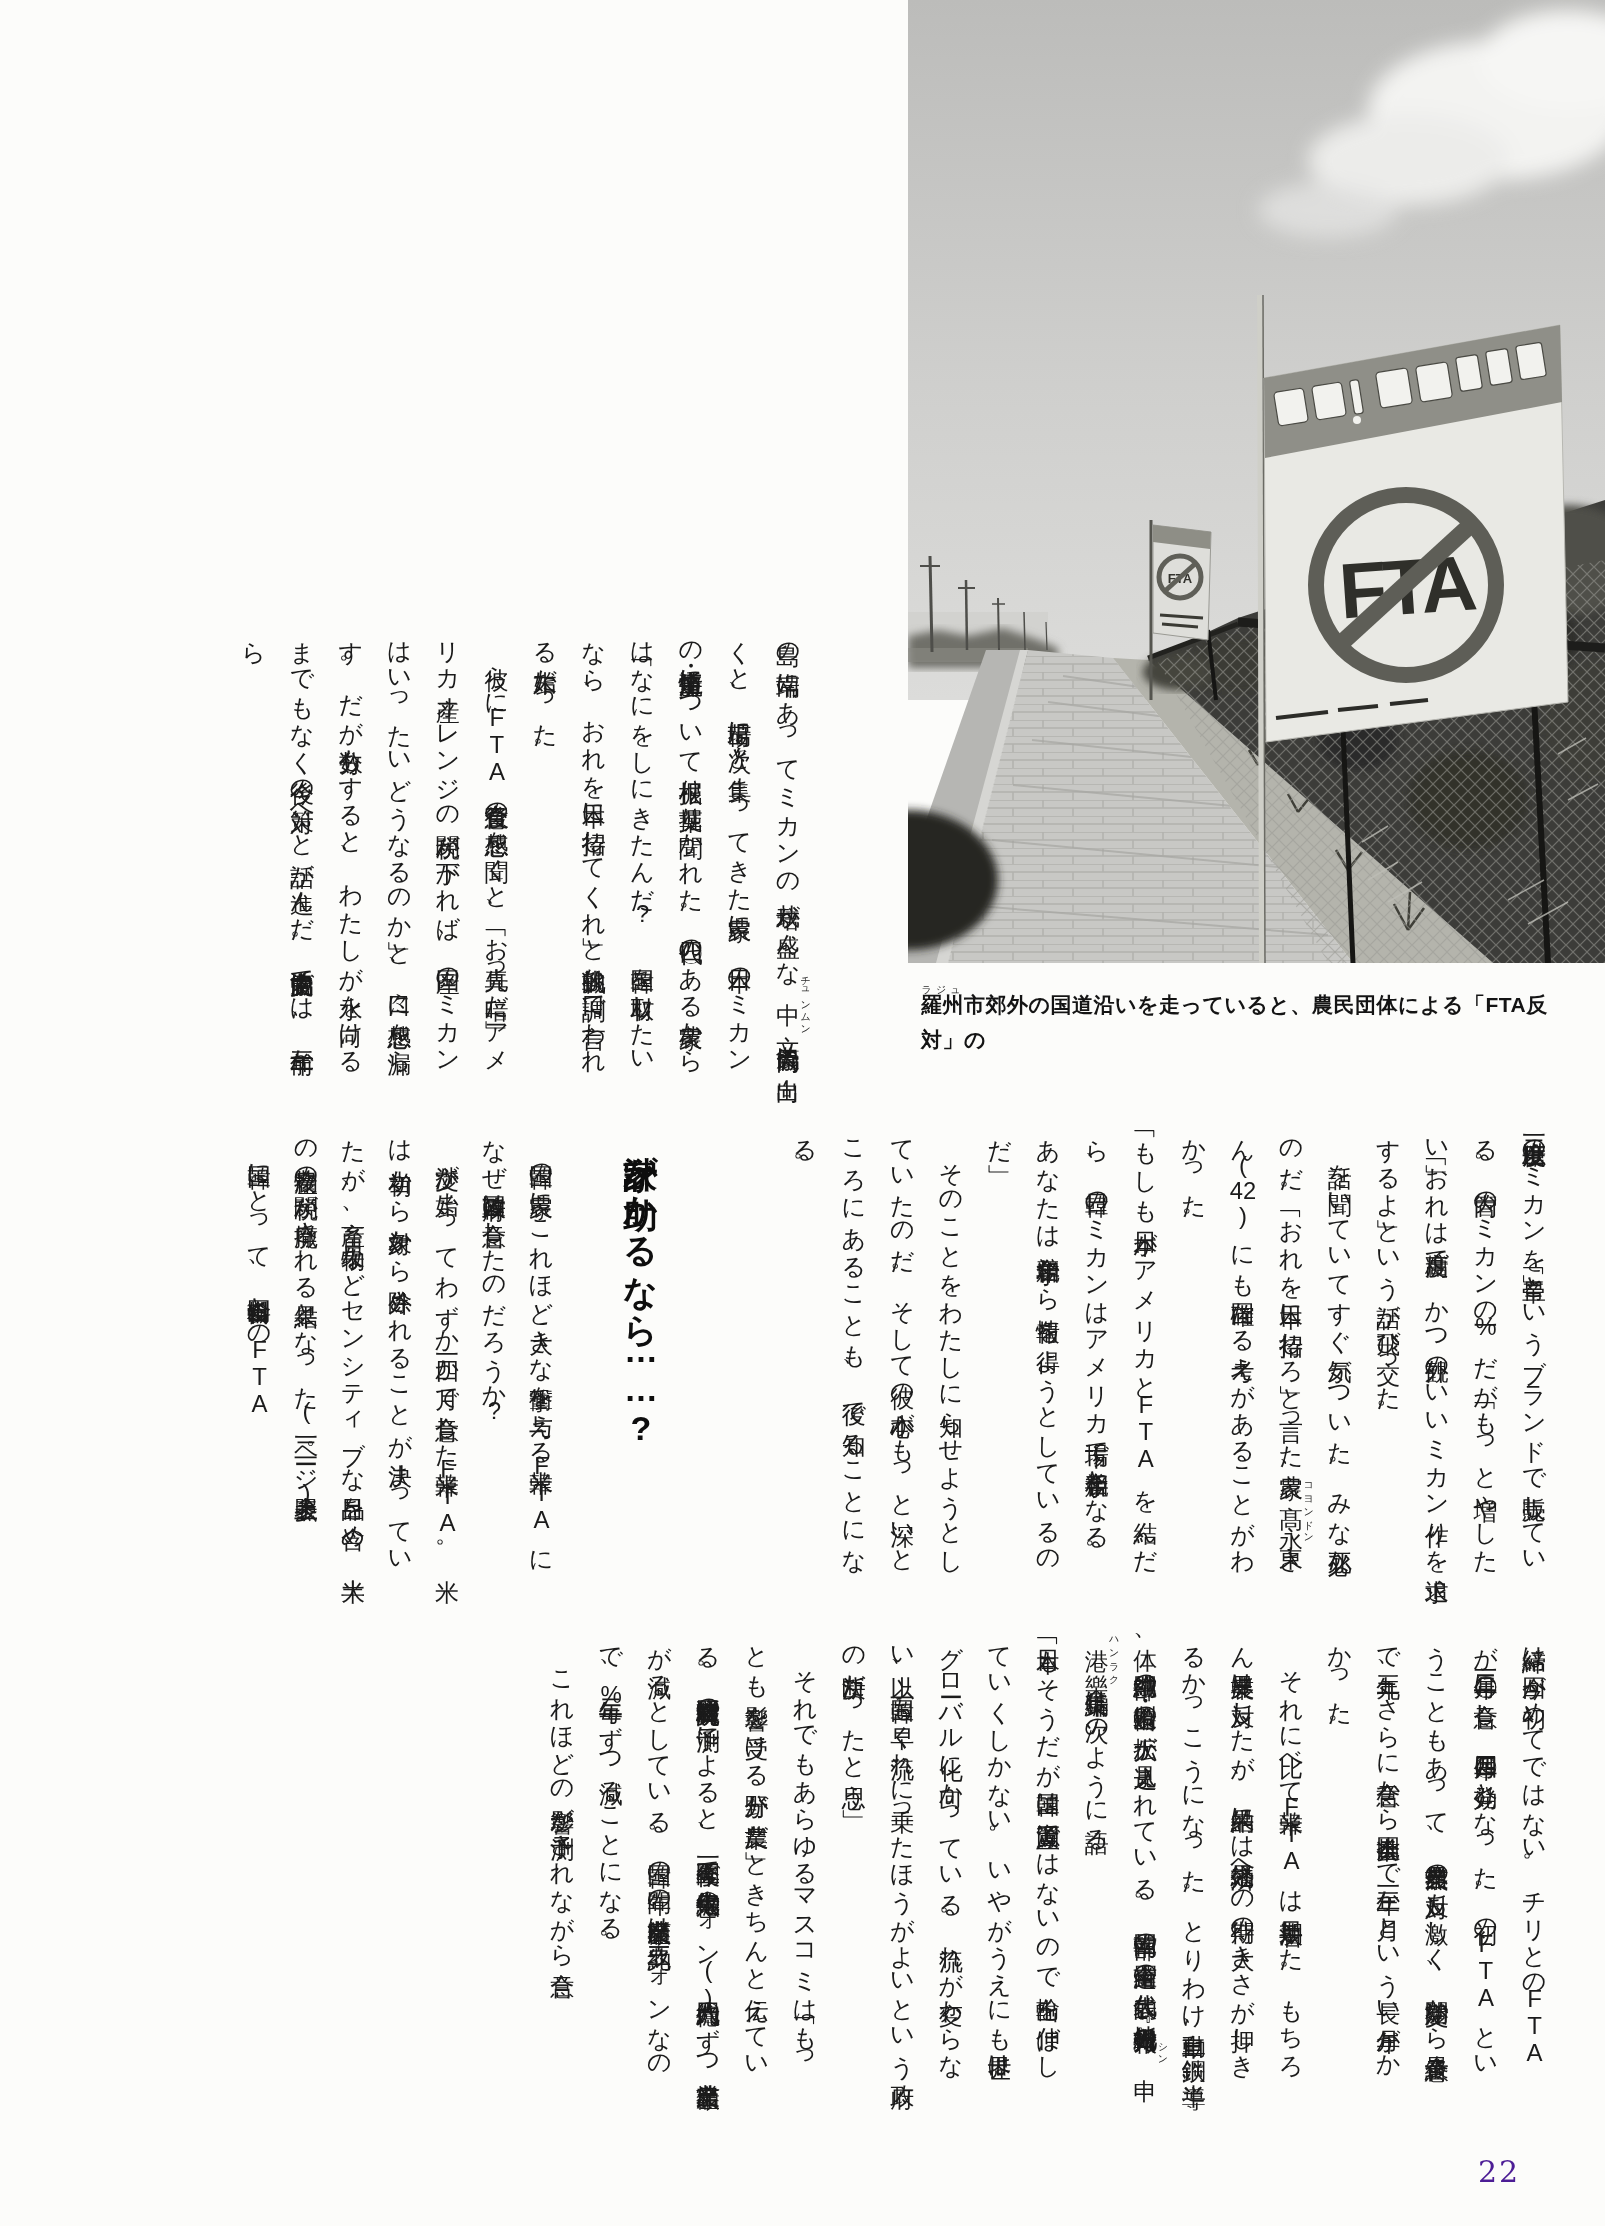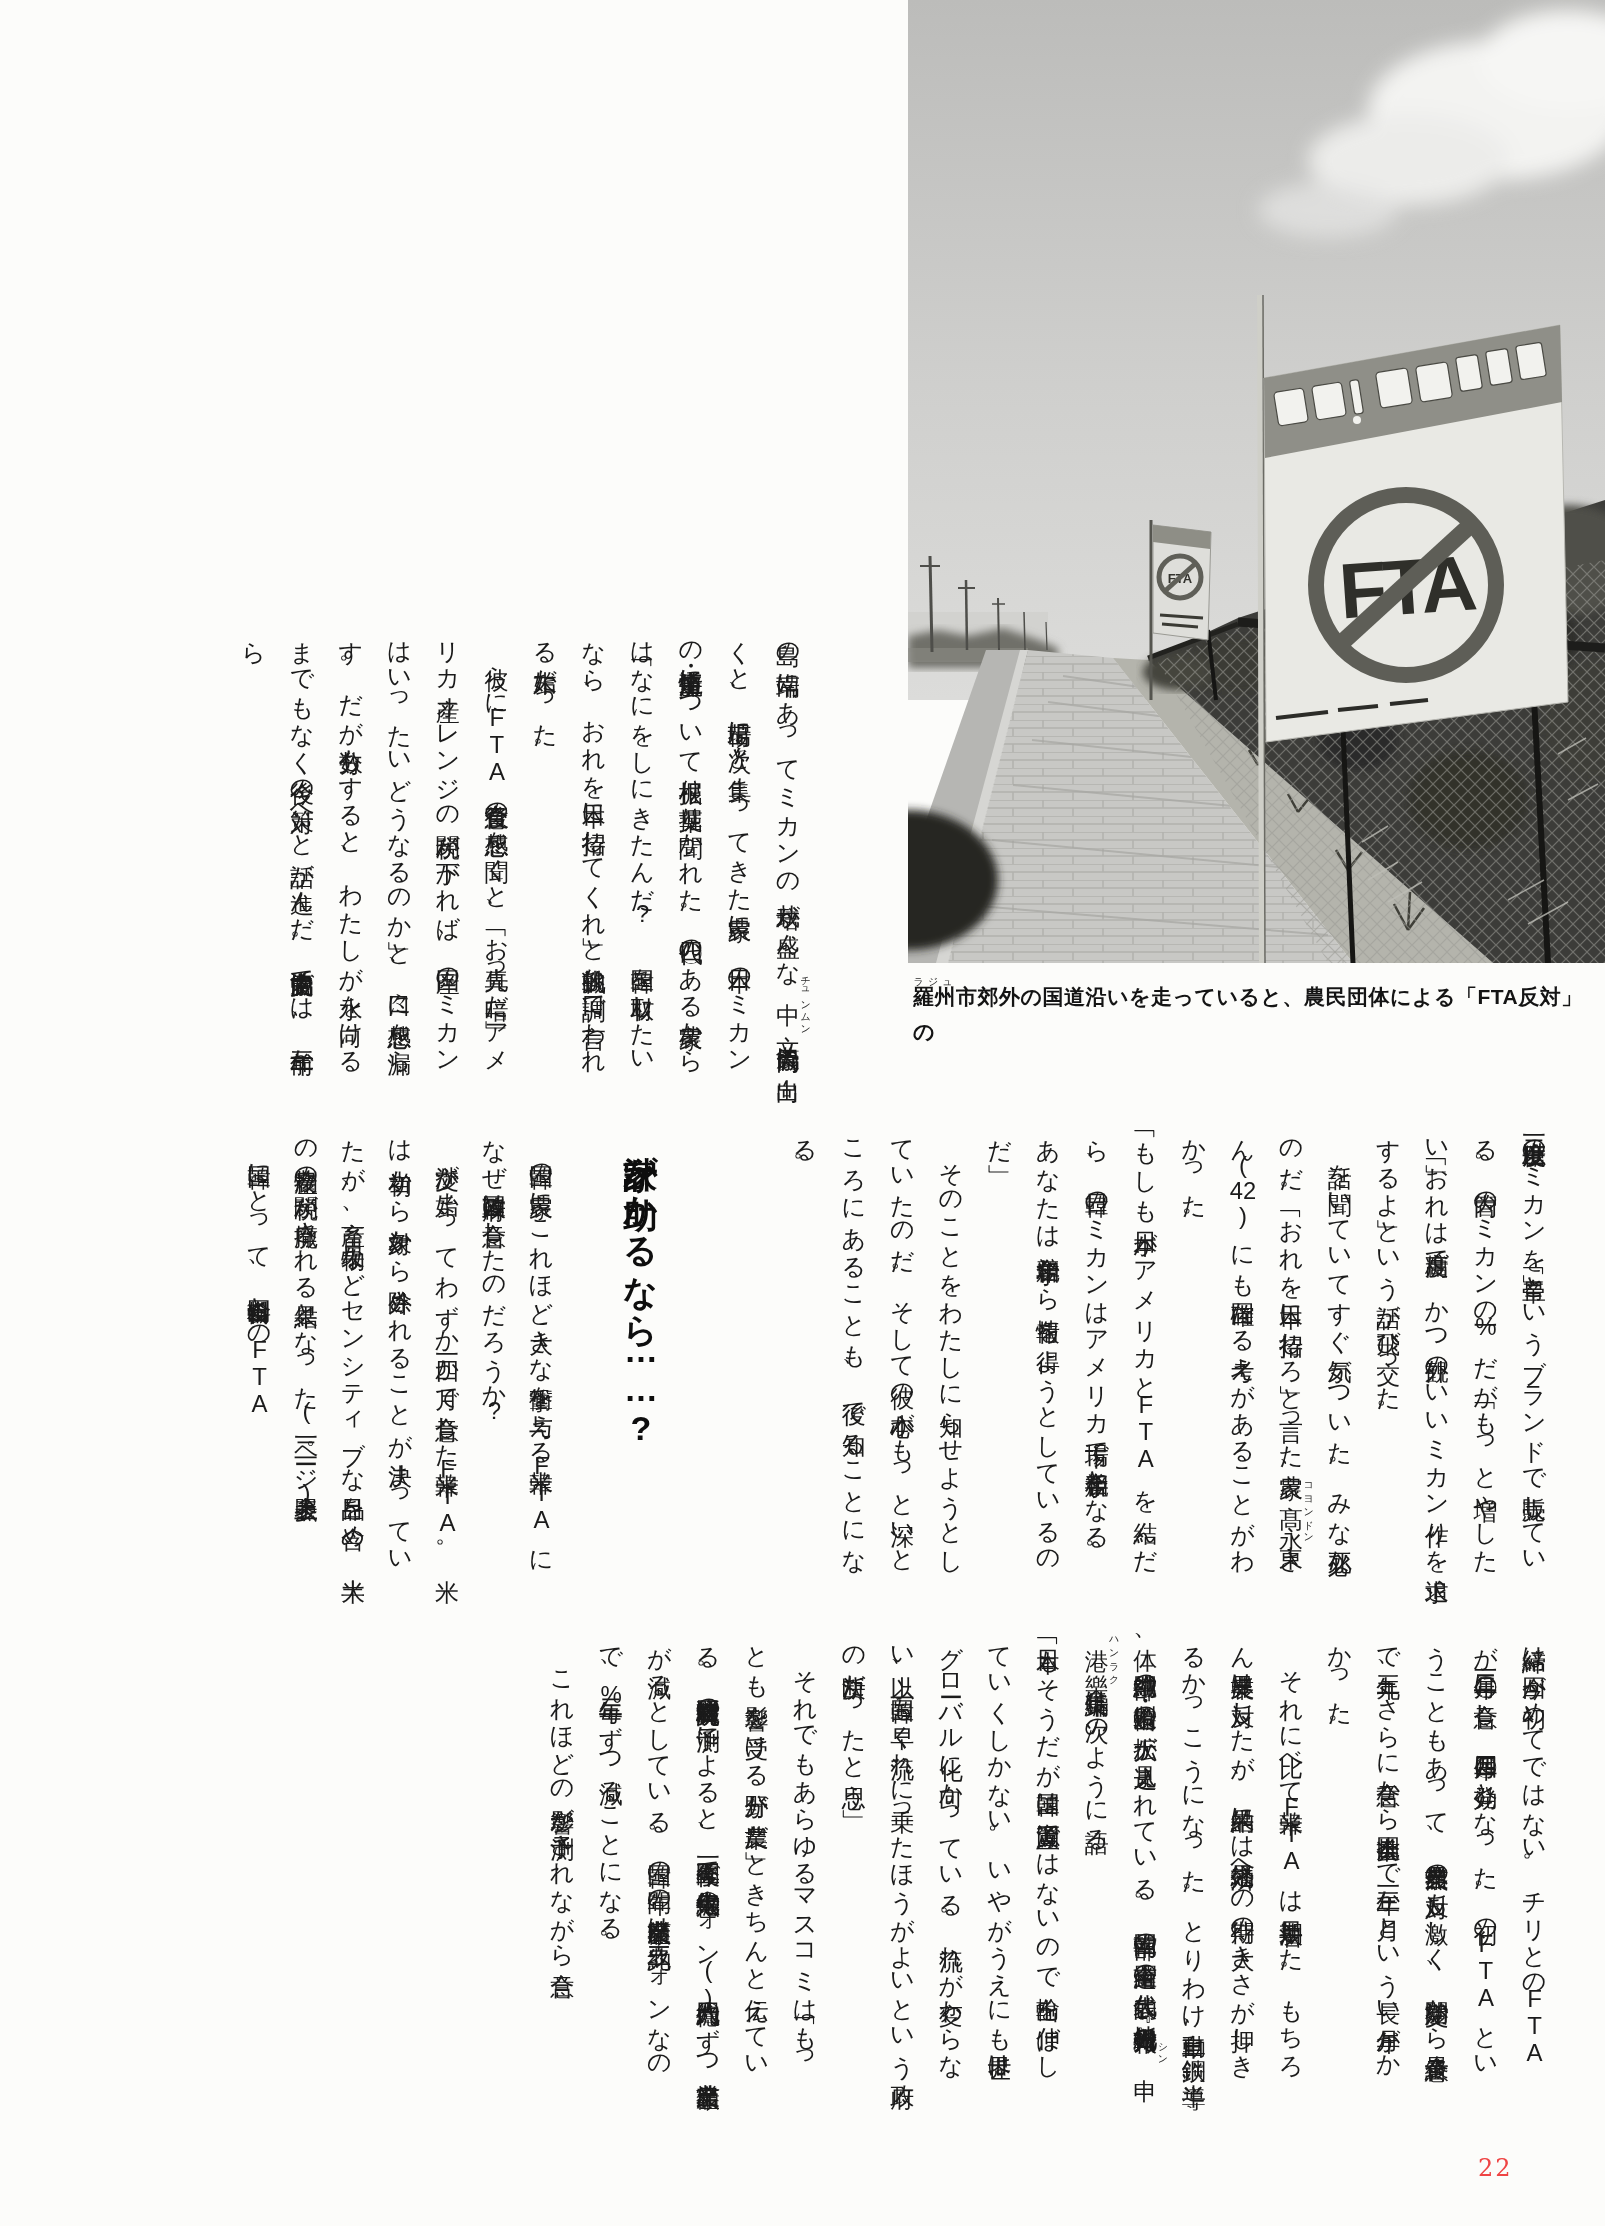--- a/index.html
+++ b/index.html
@@ -30,26 +30,26 @@
   #block-bottom     {left:100px; top:1630px; width:1458px;height:436px;}
   #headline{
     position:absolute;left:618px;top:1129px;height:340px;
     writing-mode:vertical-rl;text-orientation:upright;
     font-size:34px;font-weight:900;letter-spacing:1px;color:#0e0e0e;
   }
   
   #photo{position:absolute;left:908px;top:0;width:697px;height:963px;display:block;}
   
   #caption{position:absolute;left:905px;top:969px;width:690px;}
-  #caption p{margin:8px;font-size:21px;font-weight:700;line-height:35px;color:#141414;letter-spacing:0.5px;}
+  #caption p{margin:16px;font-size:21px;font-weight:700;line-height:35px;color:#141414;letter-spacing:0.5px;}
   #caption rt{font-size:10px;letter-spacing:3px;font-weight:400;}
   
   #page-number{
     position:absolute;left:1478px;top:2154px;
-    font-size:24px;color:#ef4444;letter-spacing:2px;
+    font-size:30px;color:#4c1d95;letter-spacing:2px;
     font-family:"DejaVu Serif","Liberation Serif",serif;
   }
 </style>
 </head>
 <body>
 
 <div class="page">
 
   <svg id="photo" viewBox="0 0 697 963" preserveAspectRatio="none" xmlns="http://www.w3.org/2000/svg">
     <defs>

